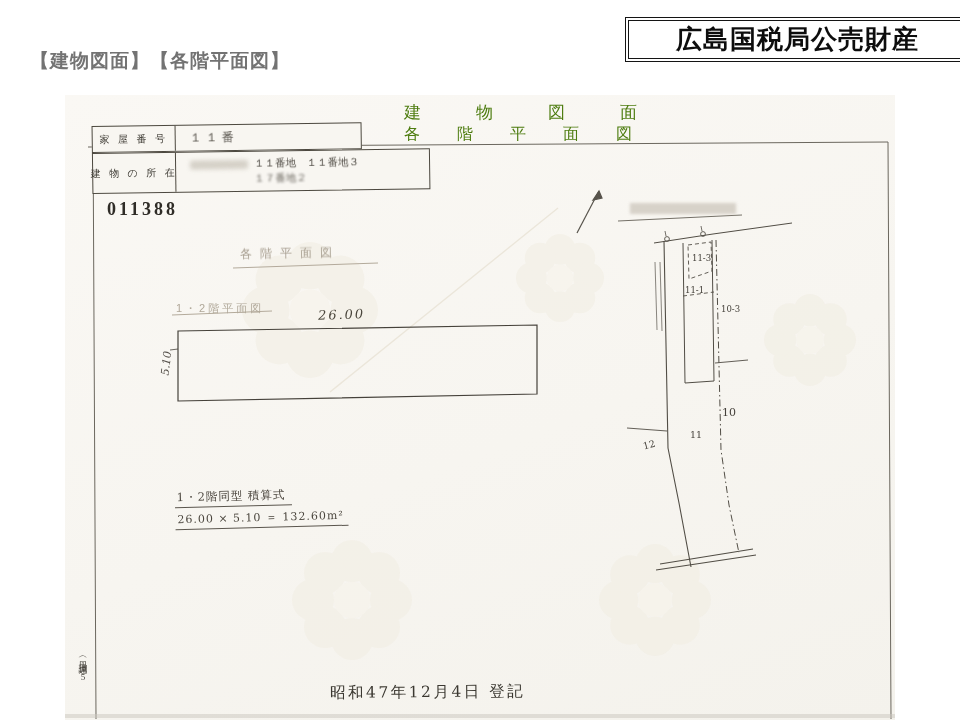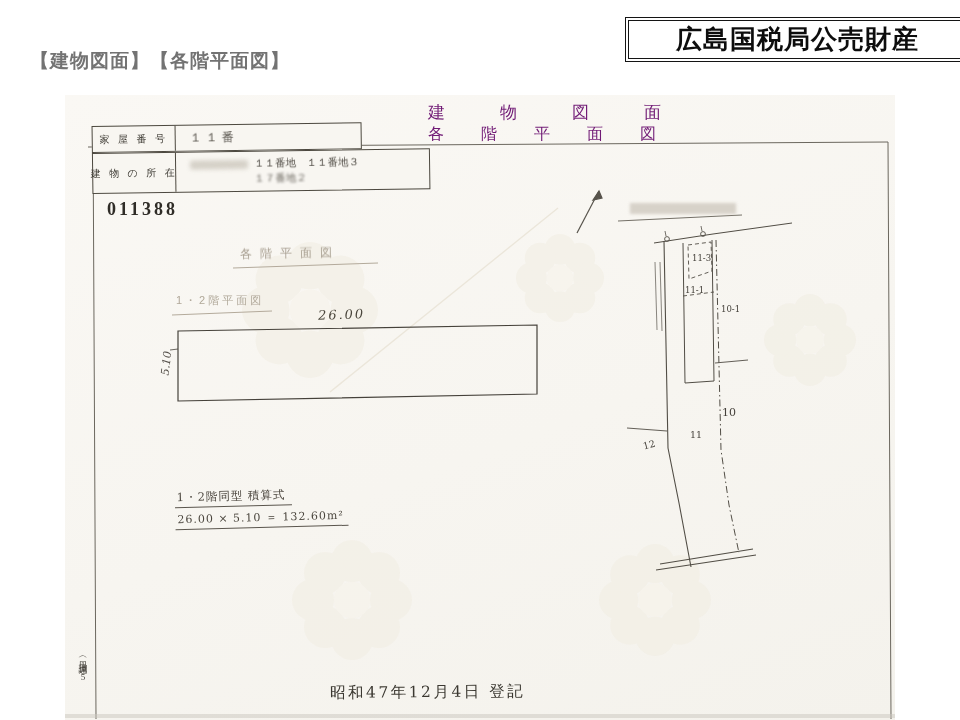--- a/index.html
+++ b/index.html
@@ -21,21 +21,21 @@
     display:flex;align-items:center;justify-content:center;
     font-size:26px;font-weight:bold;color:#0d0d0d;letter-spacing:1px;
   }
   
   .paper{
     position:absolute;left:65px;top:95px;width:830px;height:625px;
     background:linear-gradient(160deg,#faf8f4 0%,#f7f5f0 55%,#f4f2ec 100%);
   }
   .svg-layer{position:absolute;left:0;top:0;width:960px;height:720px;pointer-events:none;}
   
-  .scantext{position:absolute;color:#701a75;font-family:Liberation Serif, serif;margin-left:24px;}
+  .scantext{position:absolute;color:#4d7c0f;font-family:Liberation Serif, serif;}
   .doc-title-1{left:404px;top:101px;font-size:17px;letter-spacing:55px;white-space:nowrap;}
   .doc-title-2{left:404px;top:124px;font-size:16px;letter-spacing:37px;white-space:nowrap;}
   
   .info-table{position:absolute;left:92px;top:126px;transform:rotate(-0.8deg);transform-origin:0 50%;}
   .trow{display:flex;border:1px solid #4c483f;background:#f8f6f1;box-sizing:border-box;}
   .trow-1{width:270px;height:27px;}
   .trow-2{width:338px;height:41px;margin-top:0px;}
   .tlabel{
     width:82px;border-right:1px solid #4c483f;display:flex;align-items:center;justify-content:center;
     font-size:10px;letter-spacing:3px;color:#3d3a33;font-family:"Liberation Serif",serif;white-space:nowrap;
@@ -46,21 +46,21 @@
   .blur1{filter:blur(0.4px);}
   .blur2{filter:blur(1.2px);opacity:.85;}
   .smudge{display:inline-block;background:#cdc8be;border-radius:2px;filter:blur(2px);opacity:.8;}
   
   .doc-number{
     position:absolute;left:99px;top:199px;font-size:18px;font-weight:600;letter-spacing:3px;
     color:#2f2c27;font-family:"Liberation Serif","DejaVu Serif",serif;margin-left:8px;
   }
   .faint{color:#a89f91;filter:blur(0.7px);font-family:"DejaVu Serif",serif;}
   .faint-center-label{position:absolute;left:240px;top:245px;font-size:12px;letter-spacing:8px;transform:rotate(-1deg);}
-  .plan-label{position:absolute;left:176px;top:293px;font-size:11px;letter-spacing:3px;color:#b0a899;filter:blur(0.7px);}
+  .plan-label{position:absolute;left:176px;top:301px;font-size:11px;letter-spacing:3px;color:#b0a899;filter:blur(0.7px);}
   .dim-w{position:absolute;left:318px;top:307px;font-size:13px;font-style:italic;letter-spacing:2px;
     color:#4a463c;transform:rotate(-2deg);font-family:"DejaVu Serif",serif;}
   .dim-h{position:absolute;left:150px;top:352px;width:34px;font-size:11px;font-style:italic;color:#55504a;
     transform:rotate(-83deg);font-family:"DejaVu Serif",serif;}
   .calc{position:absolute;left:175px;top:484px;transform:rotate(-1.5deg);font-family:"DejaVu Serif",serif;color:#4a453d;}
   .calc-l1{display:inline-block;font-size:11.5px;letter-spacing:1px;border-bottom:1px solid #5a554d;padding:0 6px 2px 2px;}
   .calc-l2{display:inline-block;font-size:11px;letter-spacing:1px;border-bottom:1px solid #5a554d;padding:1px 4px 2px 2px;margin-top:1px;}
   
   .site-label{position:absolute;font-size:8.5px;color:#44403a;font-family:"DejaVu Serif",serif;white-space:nowrap;}
   .sl-11{font-size:9.5px;margin-top:18px;}
@@ -237,21 +237,21 @@
   <div class="dim-w">26.00</div>
   <div class="dim-h">5.10</div>
 
   <div class="calc">
     <span class="calc-l1">1・2階同型 積算式</span><br>
     <span class="calc-l2">26.00 × 5.10 ＝ 132.60m²</span>
   </div>
 
   <div class="site-label" style="left:692px;top:253px;text-align:right;">11-3</div>
   <div class="site-label" style="left:685px;top:285px;">11-1</div>
-  <div class="site-label" style="left:721px;top:304px;">10-1</div>
+  <div class="site-label" style="left:721px;top:304px;">10-3</div>
   <div class="site-label sl-11" style="left:690px;top:411px;">11</div>
   <div class="site-label sl-10" style="left:722px;top:406px;">10</div>
   <div class="site-label sl-12" style="left:643px;top:439px;">12</div>
 
   <div class="registration">昭和47年12月4日 登記</div>
 
   <div class="margin-note">（日調連15</div>
 
 </div>
 

